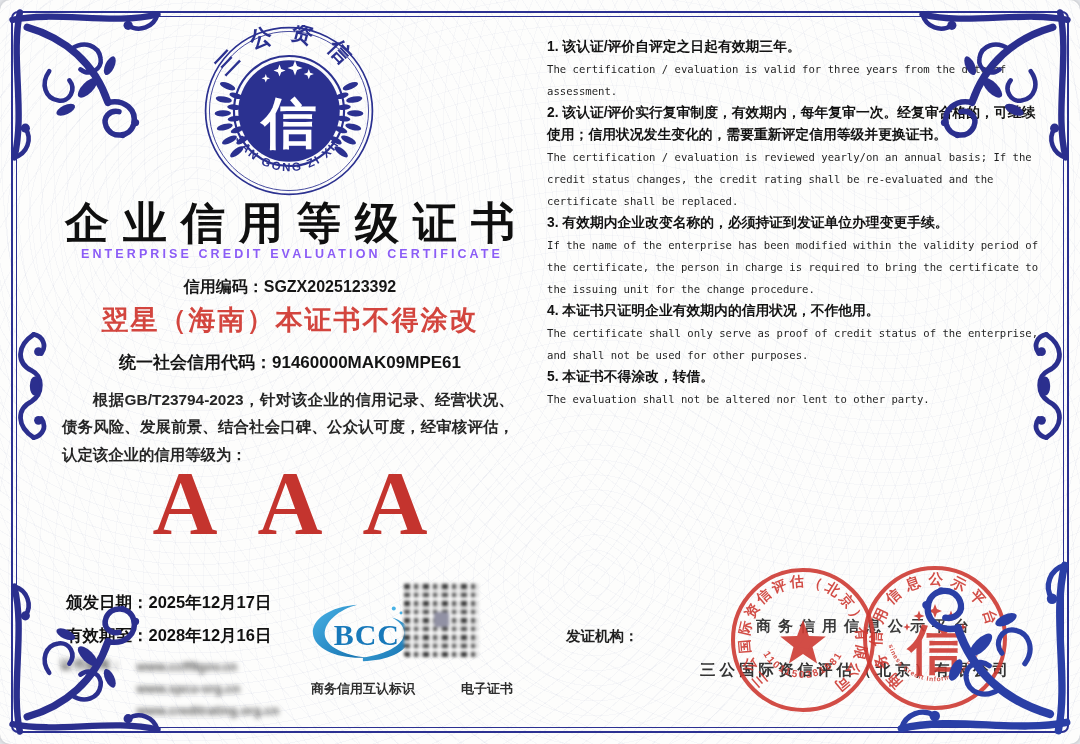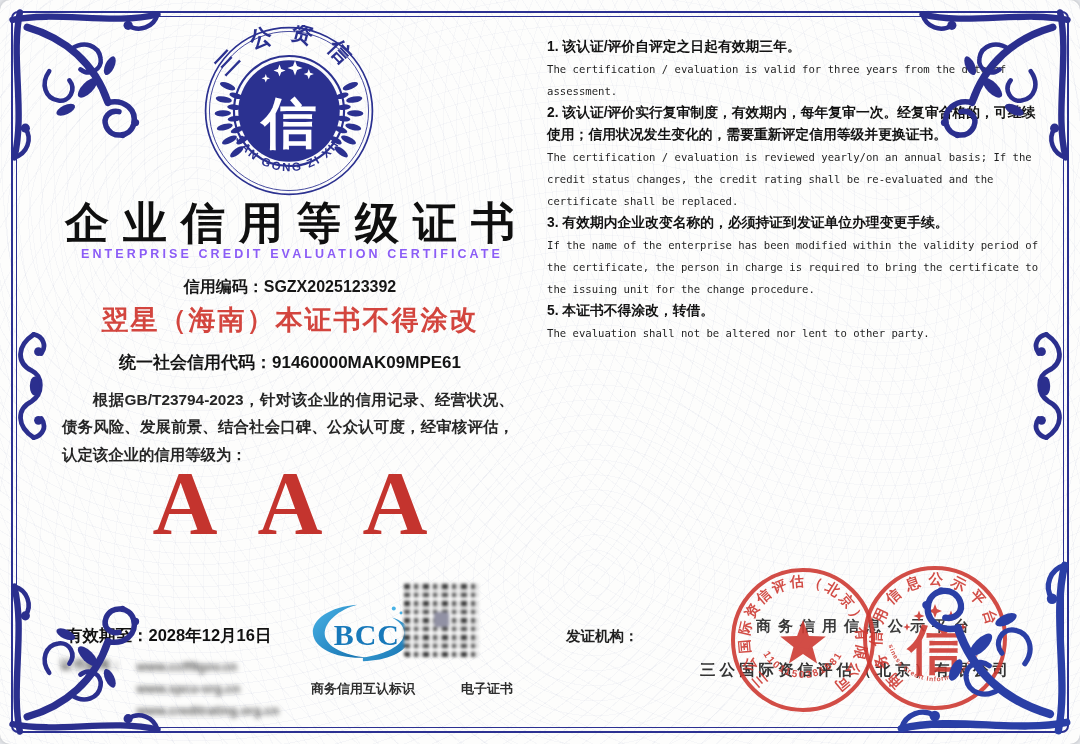--- a/index.html
+++ b/index.html
@@ -202,20 +202,23 @@
   <div class="company">翌星（海南）本证书不得涂改</div>
 
   <div class="uscc">
     <span>统一社会信用代码：</span><span>91460000MAK09MPE61</span>
   </div>
 
   <div class="statement">根据GB/T23794-2023，针对该企业的信用记录、经营状况、债务风险、发展前景、结合社会口碑、公众认可度，经审核评估，认定该企业的信用等级为：</div>
 
   <div class="rating">AAA</div>
 
+  <div class="date-line date-issue">
+    <span>颁发日期：</span><span>2025年12月17日</span>
+  </div>
   <div class="date-line date-expire">
     <span>有效期至：</span><span>2028年12月16日</span>
   </div>
 
   <div class="query">
     <div>证书查询：</div>
     <div class="lines">
       <div>www.ccff9gov.cn</div>
       <div>www.spcu-org.cn</div>
       <div>www.creditrating.org.cn</div>
@@ -252,20 +255,24 @@
     </div>
     <div class="note-item">
       <p class="zh">2. 该认证/评价实行复审制度，有效期内，每年复审一次。经复审合格的，可继续使用；信用状况发生变化的，需要重新评定信用等级并更换证书。</p>
       <p class="en">The certification / evaluation is reviewed yearly/on an annual basis; If the credit status changes, the credit rating shall be re-evaluated and the certificate shall be replaced.</p>
     </div>
     <div class="note-item">
       <p class="zh">3. 有效期内企业改变名称的，必须持证到发证单位办理变更手续。</p>
       <p class="en">If the name of the enterprise has been modified within the validity period of the certificate, the person in charge is required to bring the certificate to the issuing unit for the change procedure.</p>
     </div>
     <div class="note-item">
+      <p class="zh">4. 本证书只证明企业有效期内的信用状况，不作他用。</p>
+      <p class="en">The certificate shall only serve as proof of credit status of the enterprise, and shall not be used for other purposes.</p>
+    </div>
+    <div class="note-item">
       <p class="zh">5. 本证书不得涂改，转借。</p>
       <p class="en">The evaluation shall not be altered nor lent to other party.</p>
     </div>
   </div>
 
   <div class="issuer-label">发证机构：</div>
   <div class="issuer-platform">商务信用信息公示平台</div>
   <div class="issuer-company">三公国际资信评估（北京）有限公司</div>
 
   <div class="stamp stamp-left">

